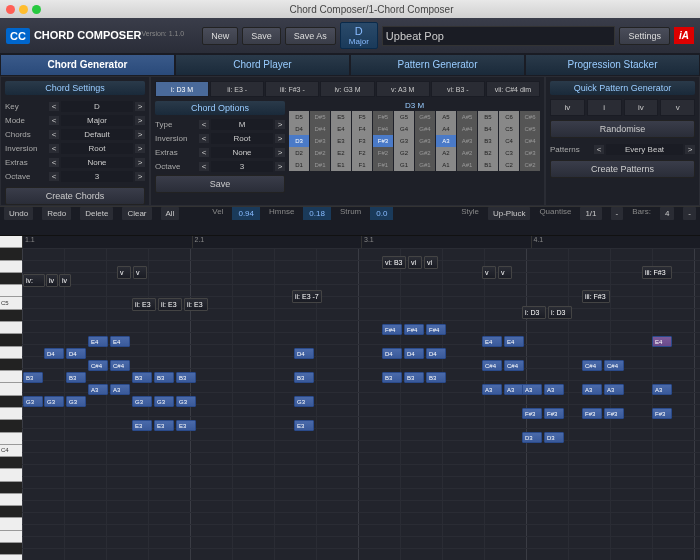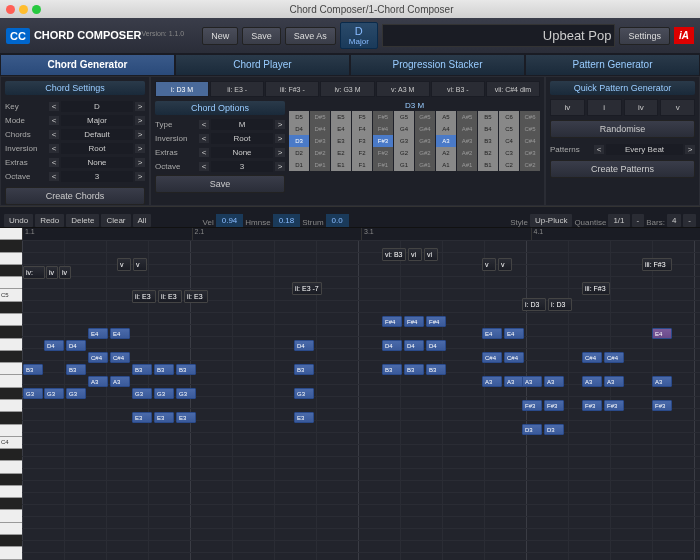--- a/index.html
+++ b/index.html
@@ -9,21 +9,21 @@
 .dot { width: 9px; height: 9px; border-radius: 50%; }
 .dot.r { background: #ff5f56; } .dot.y { background: #ffbd2e; } .dot.g { background: #27c93f; }
 .tb-title { flex: 1; text-align: center; color: #444; }
 .header { background: linear-gradient(#3a3d4a,#2a2d38); height: 36px; display: flex; align-items: center; padding: 0 6px; gap: 4px; border-bottom: 1px solid #1a1c24; }
 .logo { background: #0066cc; color: #fff; font-weight: bold; padding: 2px 4px; font-size: 11px; border-radius: 2px; }
 .brand { color: #fff; font-weight: bold; font-size: 11px; }
 .version { color: #888; font-size: 7px; }
 .hbtn { background: linear-gradient(#4a4d5a,#3a3d48); border: 1px solid #222; color: #ddd; padding: 3px 8px; font-size: 9px; border-radius: 2px; cursor: pointer; }
 .keydisp { background: linear-gradient(#2a4a6a,#1a3a5a); border: 1px solid #0a2a4a; padding: 2px 8px; text-align: center; border-radius: 2px; }
 .keydisp .k { color: #8bf; font-size: 11px; } .keydisp .m { color: #8bf; font-size: 8px; }
-.preset { flex: 1; background: #1a1c24; border: 1px solid #333; padding: 3px; text-align: right; font-size: 13px; }
+.preset { flex: 1; background: #1a1c24; border: 1px solid #333; padding: 3px; text-align: left; font-size: 11px; }
 .ia { background: #d00; color: #fff; font-weight: bold; padding: 3px 5px; font-size: 10px; font-style: italic; }
 .tabs { display: flex; height: 22px; }
 .tab { flex: 1; background: linear-gradient(#2a3a4a,#1a2a3a); border: 1px solid #1a1c24; color: #9cf; text-align: center; line-height: 20px; font-size: 10px; cursor: pointer; }
 .tab.active { background: linear-gradient(#3a5a8a,#2a4a7a); color: #fff; font-weight: bold; }
 .panels { display: flex; height: 130px; background: #1e2028; }
 .panel { border: 1px solid #2a2c34; padding: 4px; display: flex; flex-direction: column; gap: 4px; }
 .panel.p1 { width: 150px; } .panel.p2 { flex: 1; } .panel.p3 { width: 155px; }
 .phead { background: linear-gradient(#2a3a4a,#1a2a3a); text-align: center; padding: 2px; font-size: 9px; color: #9cf; border-radius: 2px; }
 .row { display: flex; align-items: center; gap: 2px; height: 14px; }
 .lbl { width: 42px; font-size: 8px; color: #aaa; }
@@ -36,21 +36,21 @@
 .p2body { display: flex; gap: 4px; flex: 1; }
 .copts { width: 130px; display: flex; flex-direction: column; gap: 2px; }
 .ngrid { flex: 1; display: flex; flex-direction: column; gap: 1px; }
 .ngrid .ghead { text-align: center; font-size: 8px; color: #9cf; }
 .grow { display: flex; gap: 1px; }
 .ncell { flex: 1; background: #888; color: #222; text-align: center; font-size: 6px; height: 12px; line-height: 12px; cursor: pointer; }
 .ncell.sel { background: #4a7ac8; color: #fff; }
 .ncell.dim { background: #555; color: #999; }
 .qbtns { display: flex; gap: 2px; }
 .qbtn { flex: 1; background: #2a2c34; text-align: center; padding: 3px; font-size: 8px; cursor: pointer; border: 1px solid #1a1c24; }
-.toolbar { background: #1a1c24; height: 22px; display: flex; align-items: flex-end; gap: 2px; padding: 0 4px; font-size: 8px; border-top: 1px solid #333; border-bottom: 1px solid #111; }
+.toolbar { background: #1a1c24; height: 30px; display: flex; align-items: flex-start; gap: 9px; padding: 0 4px; font-size: 8px; border-top: 1px solid #333; border-bottom: 1px solid #111; }
 .tbtn { background: #2a2c34; padding: 2px 5px; cursor: pointer; border-radius: 1px; }
 .tval { background: #1a3a5a; padding: 2px 6px; color: #8bf; }
 .tlbl { color: #888; }
 .seq { display: flex; height: 344px; }
 .piano { width: 22px; background: #1a1c24; display: flex; flex-direction: column; }
 .pkey { flex: 1; background: #eee; border-bottom: 1px solid #999; font-size: 6px; color: #333; padding-left: 1px; display: flex; align-items: center; }
 .pkey.blk { background: #222; color: #888; }
 .grid { flex: 1; position: relative; background: #22242c; overflow: hidden; }
 .timebar { position: absolute; top: 0; left: 0; right: 0; height: 12px; background: #1a1c24; display: flex; font-size: 7px; color: #888; }
 .timebar div { flex: 1; border-left: 1px solid #333; padding-left: 2px; }
@@ -89,22 +89,22 @@
     <div class="m">Major</div>
   </div>
   <div class="preset">Upbeat Pop</div>
   <button class="hbtn">Settings</button>
   <div class="ia">iA</div>
 </div>
 
 <div class="tabs">
   <div class="tab active">Chord Generator</div>
   <div class="tab">Chord Player</div>
+  <div class="tab">Pattern Generator</div>
   <div class="tab">Progression Stacker</div>
-  <div class="tab">Pattern Generator</div>
 </div>
 
 <div class="panels">
   <div class="panel p1">
     <div class="phead">Chord Settings</div>
     <div id="cs-rows">
         <div class="row">
           <span class="lbl">Key</span>
           <span class="arr">&lt;</span>
           <span class="val">D</span>

